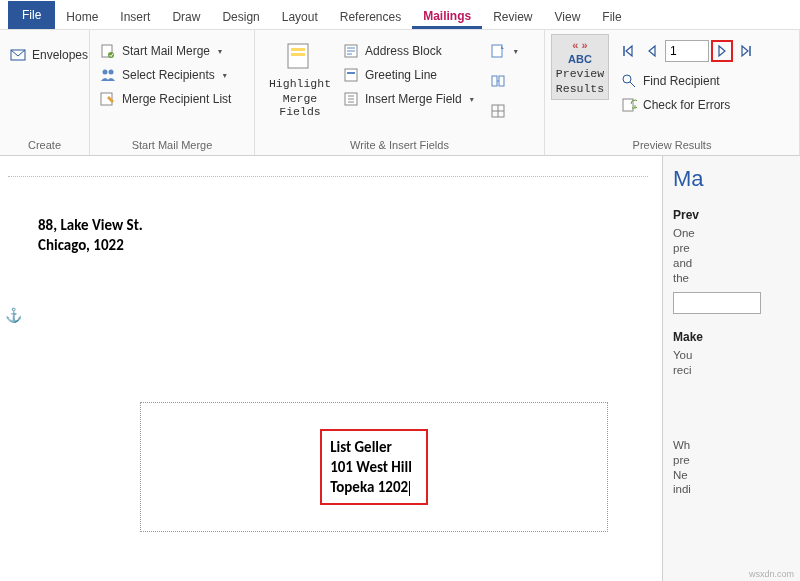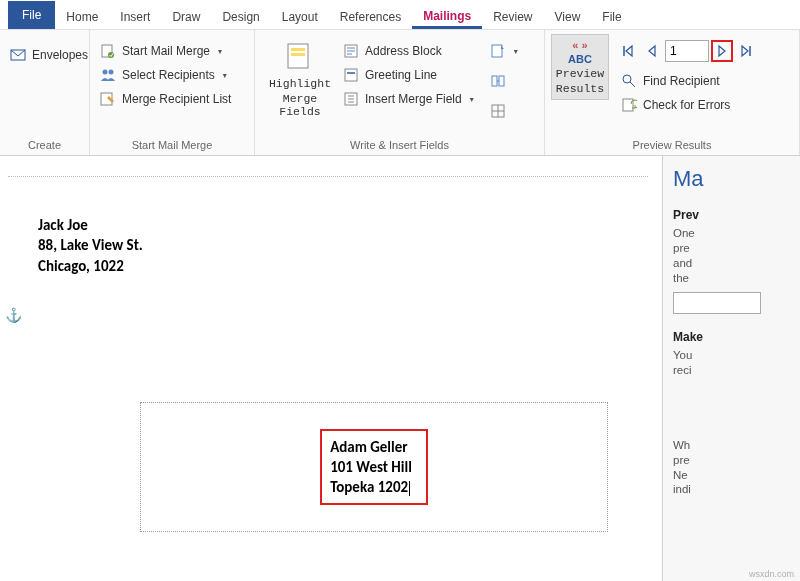--- a/index.html
+++ b/index.html
@@ -423,28 +423,27 @@
     </div>
     <div class="group-label">Preview Results</div>
   </div>
 
 </div>
 
 <div class="workarea">
   <div class="doc">
     <div class="envelope">
       <div class="return-addr">
-        <div>Jack Joe</div>
         <div>88, Lake View St.</div>
         <div>Chicago, 1022</div>
       </div>
       <span class="anchor-icon">⚓</span>
       <div class="merge-box">
         <div class="merge-inner">
-          <div>Adam Geller</div>
+          <div>List Geller</div>
           <div>101 West Hill</div>
           <div><span>Topeka 1202</span><span class="cursor"></span></div>
         </div>
       </div>
     </div>
   </div>
 
   <div class="panel">
     <div class="panel-title">Ma</div>
     <div class="panel-sub">Prev</div>

